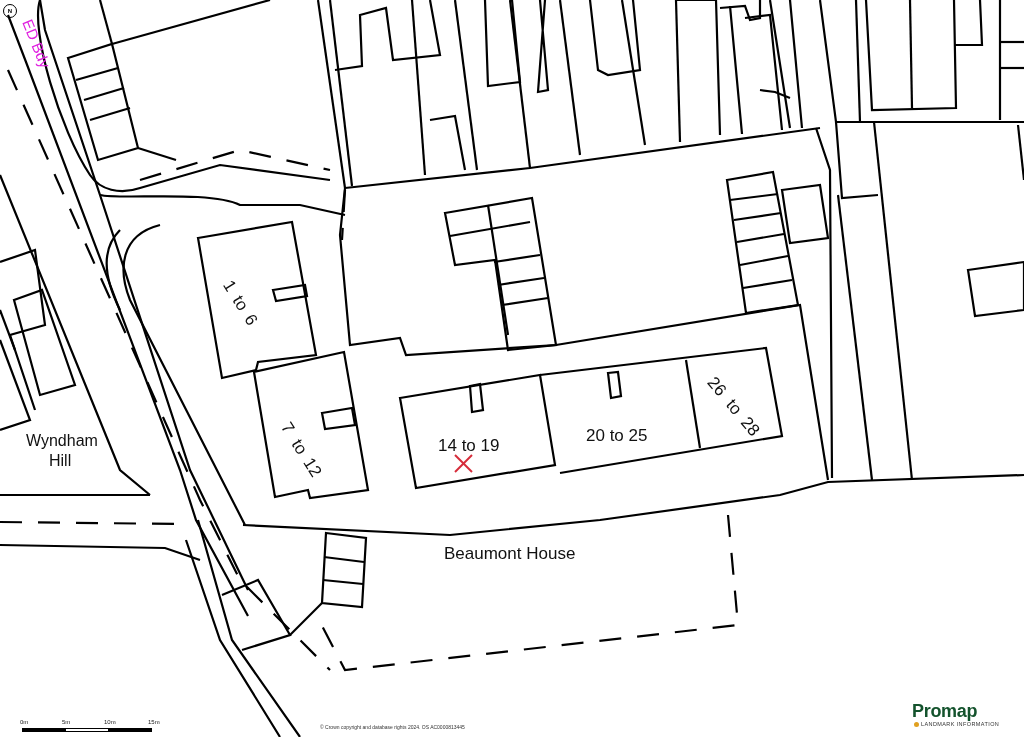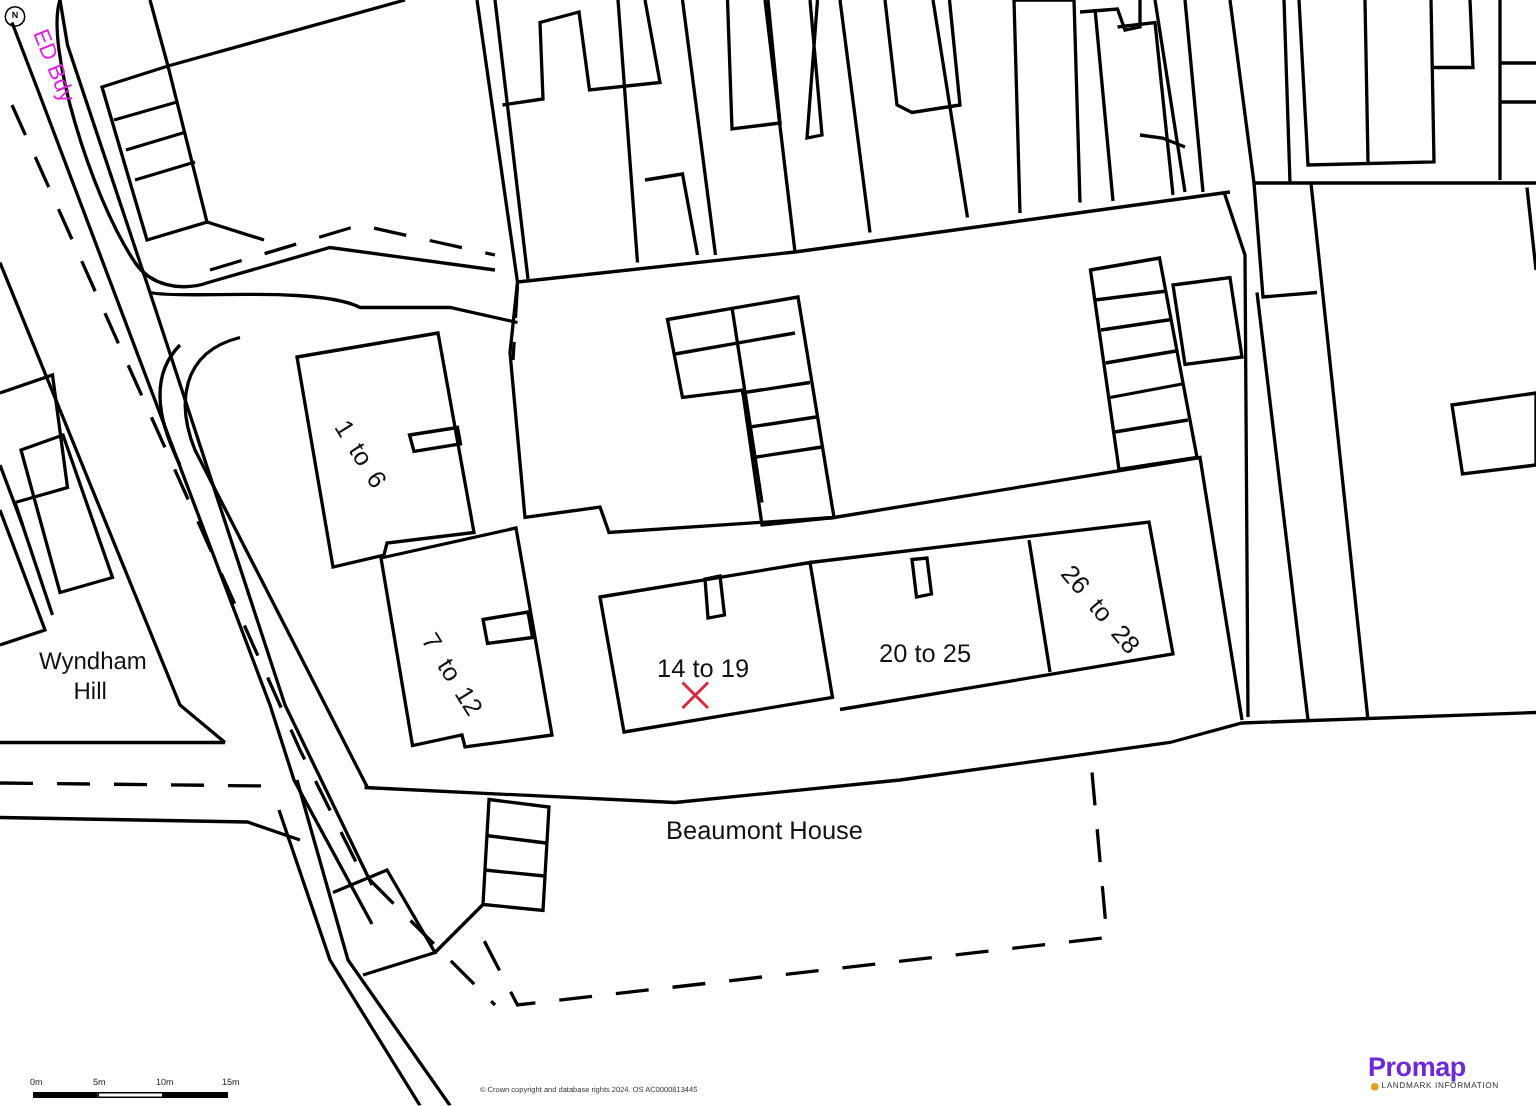--- a/index.html
+++ b/index.html
@@ -8,21 +8,21 @@
   .ln{fill:none;stroke:#000;stroke-width:2.2;stroke-linejoin:miter;}
   .dash{fill:none;stroke:#000;stroke-width:2.2;stroke-dasharray:22 16;}
   .lbl{font-family:"Liberation Sans",sans-serif;font-size:16px;fill:#111;}
   .plabel{font-family:"Liberation Sans",sans-serif;font-size:17px;fill:#111;}
   .bdy{font-family:"Liberation Sans",sans-serif;font-size:15px;fill:#e020e0;}
   .scale-wrap{position:absolute;left:20px;top:719px;width:150px;height:16px;}
   .scale-lbl{position:absolute;top:0;font-size:6px;color:#222;font-family:"Liberation Sans",sans-serif;}
   .scale-bar{position:absolute;top:9px;height:4px;border:1px solid #000;box-sizing:border-box;}
   .copyright{position:absolute;left:320px;top:724px;font-size:5px;color:#333;font-family:"Liberation Sans",sans-serif;white-space:nowrap;}
   .logo{position:absolute;left:912px;top:701px;}
-  .logo-name{font-family:"Liberation Sans",sans-serif;font-weight:bold;font-size:18px;color:#6d28d9;letter-spacing:-0.3px;line-height:20px;}
+  .logo-name{font-family:"Liberation Sans",sans-serif;font-weight:bold;font-size:18px;color:#14532d;letter-spacing:-0.3px;line-height:20px;}
   .logo-sub{font-family:"Liberation Sans",sans-serif;font-size:5.5px;color:#333;letter-spacing:0.4px;display:flex;align-items:center;gap:2px;margin-left:2px;}
   .logo-dot{width:5px;height:5px;border-radius:50%;background:#e0a020;display:inline-block;}
   .north{position:absolute;left:3px;top:4px;width:14px;height:14px;border:1.3px solid #000;border-radius:50%;box-sizing:border-box;display:flex;align-items:center;justify-content:center;font-size:8px;font-weight:bold;line-height:1;}
 </style>
 </head>
 <body>
 
 <svg class="map" width="1024" height="737" viewBox="0 0 1024 737" xmlns="http://www.w3.org/2000/svg">
 
   <g>

